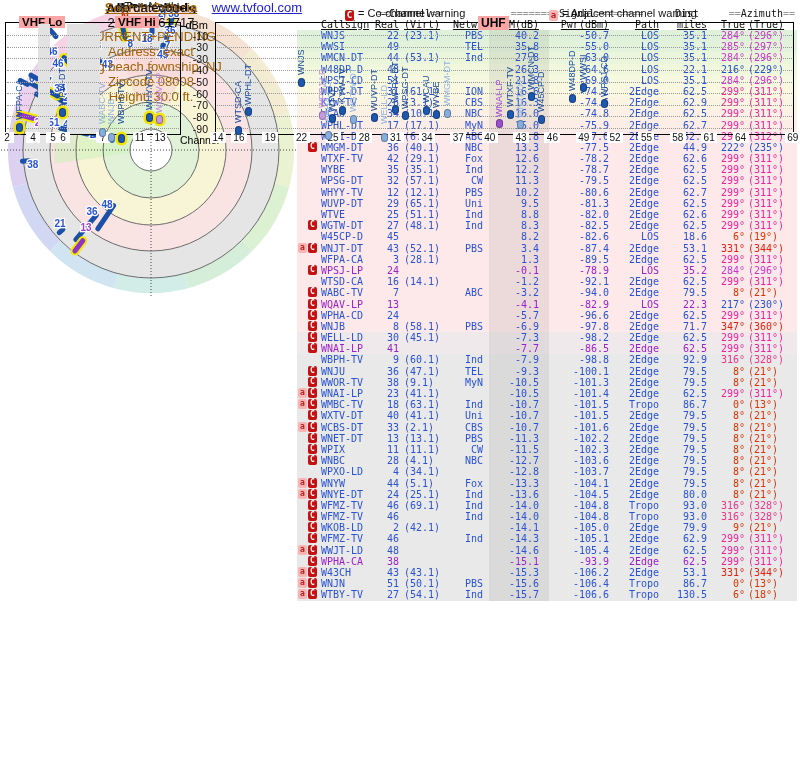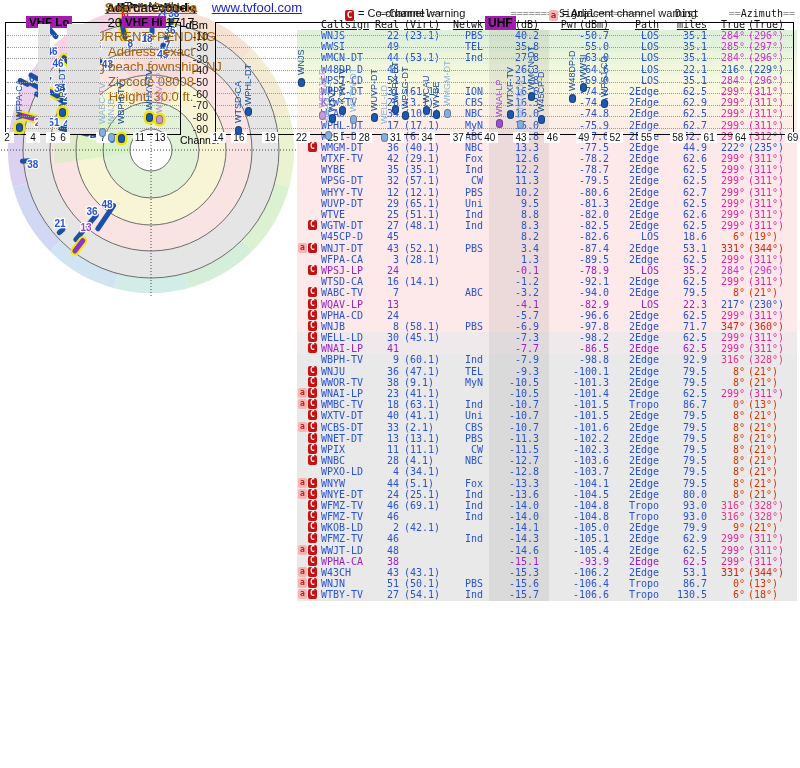--- a/index.html
+++ b/index.html
@@ -47,21 +47,21 @@
   .u { text-decoration:underline; }
   .bb { color:#2952d4; }
   .pp { color:#9a22cc; }
   .wc, .wa { display:inline-block; width:9px; height:10px; border-radius:2px; text-align:center;
              font:bold 8px/10px "DejaVu Sans Mono",monospace; margin-left:1px; vertical-align:top; }
   .wc { background:#c51111; color:#fff; }
   .wa { background:#f9b3b3; color:#b22222; }
 
   
   .panel { position:absolute; border:1.5px solid #000; }
-  .ptoplabel { position:absolute; background:#a21caf; font:bold 11.5px "Liberation Sans",sans-serif; padding:0 3px;margin-left:7px; }
+  .ptoplabel { position:absolute; background:#fca5a5; font:bold 11.5px "Liberation Sans",sans-serif; padding:0 3px; }
   .grid { position:absolute; border-top:1px dotted #999; height:0; }
   .gband { position:absolute; background:#e2e2e2; }
   .ytick { position:absolute; width:26px; text-align:right; font:10.5px "Liberation Sans",sans-serif; color:#111; }
   .xtick { position:absolute; background:#fff; text-align:center; font:10px "Liberation Sans",sans-serif; color:#111; padding:0 1px; }
   .mk { position:absolute; width:7px; height:9px; border-radius:3.5px; border:1px solid rgba(0,0,0,0.28); }
   .mk.hl { box-shadow:0 0 0 2.5px #f2e300; }
   .slb { position:absolute; writing-mode:vertical-rl; transform:translateY(-100%) rotate(180deg);
          font:9px "Liberation Sans",sans-serif; letter-spacing:0; white-space:nowrap; }
   .lgbox { display:inline-block; width:9px; height:11px; border-radius:2px; text-align:center;
            font:bold 9px/11px "DejaVu Sans Mono",monospace; margin-right:4px; vertical-align:-1px; }

